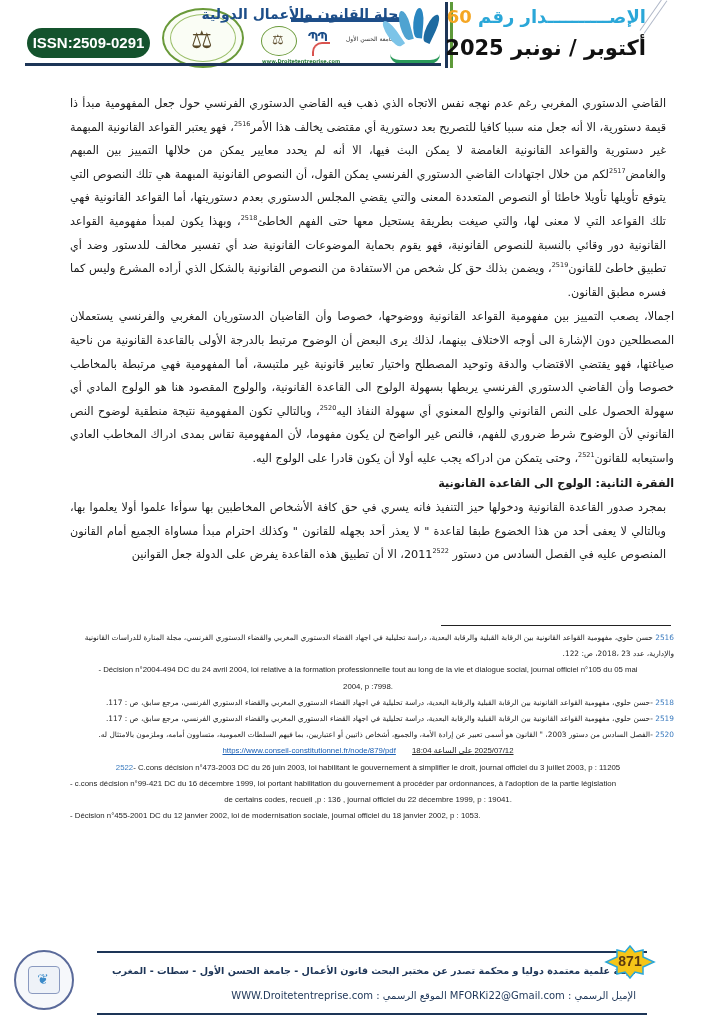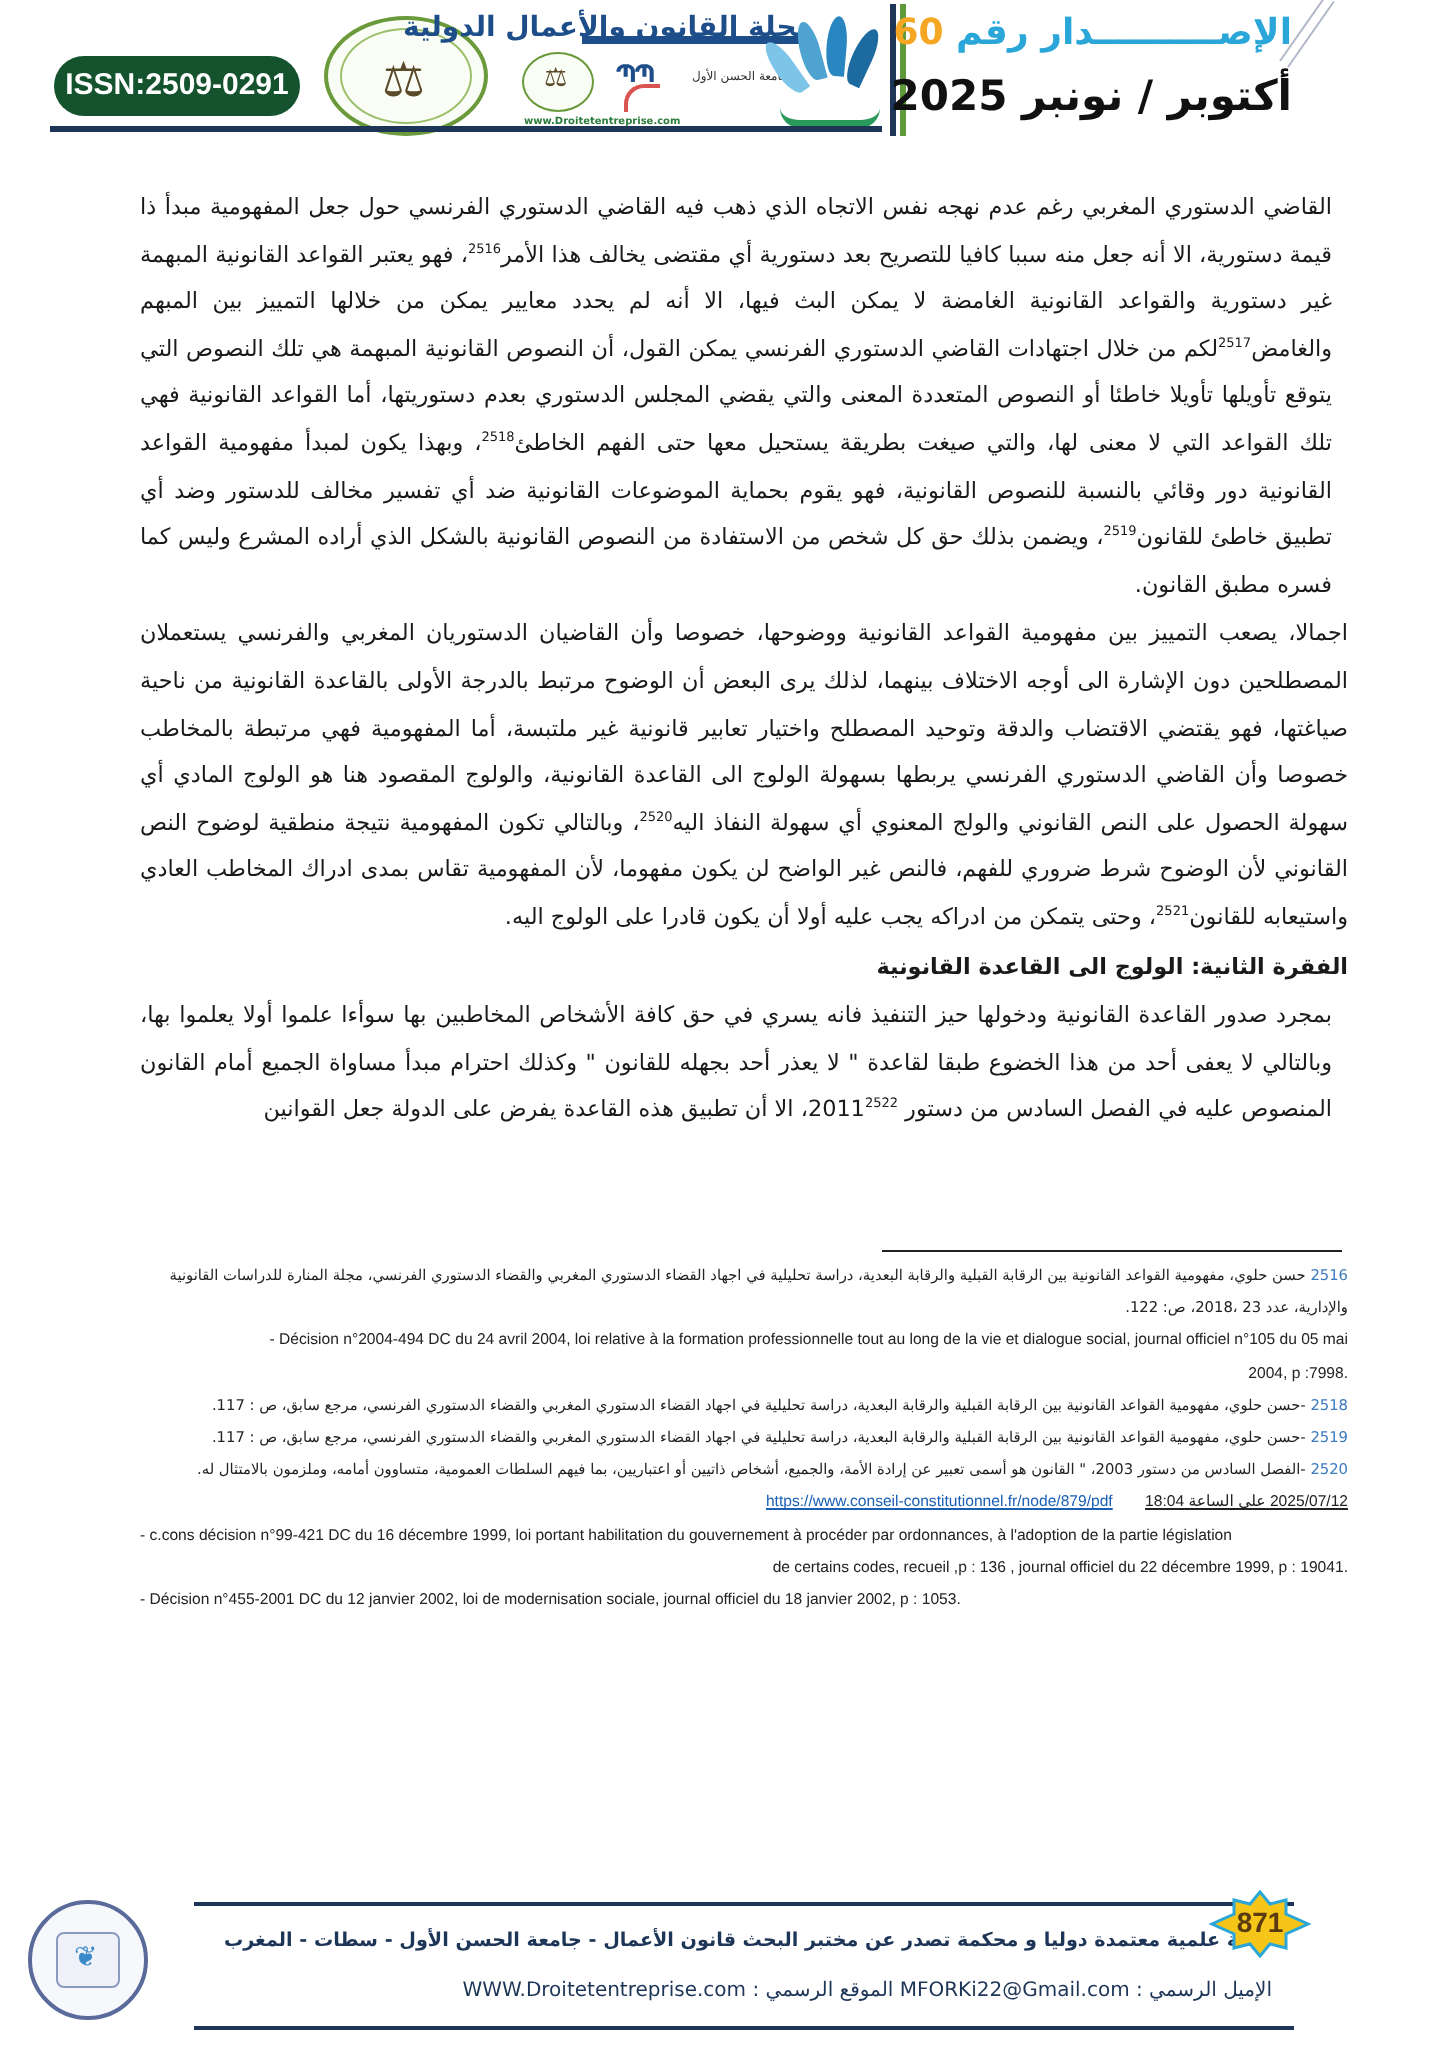--- a/index.html
+++ b/index.html
@@ -44,21 +44,21 @@
   .content p { margin: 0; }
   .content p + p { margin-top: 1px; }
   sup.fn { font-size: 6.5px; vertical-align: super; line-height: 0; }
   .section-title { font-weight: bold; }
   .ind { padding-right: 8px; }
 
   
   .fn-sep { position: absolute; left: 441px; top: 625px; width: 230px; height: 1px; background: #222; }
   .footnotes { position: absolute; left: 62px; top: 630px; width: 612px; font-size: 7.4px; line-height: 16.2px; color: #222; }
   .footnotes .ar { direction: rtl; text-align: right; }
-  .footnotes .lt { direction: ltr; text-align: right; font-family: "Liberation Sans", sans-serif; font-size: 7.8px; }
+  .footnotes .lt { direction: ltr; text-align: center; font-family: "Liberation Sans", sans-serif; font-size: 7.8px; }
   .footnotes .lt-r { direction: ltr; text-align: left; font-family: "Liberation Sans", sans-serif; font-size: 7.8px; padding-left: 8px; }
   .fn-num { color: #3b7bbf; }
   .fn-link { color: #1a5fb4; text-decoration: underline; }
   .fn-date { text-decoration: underline; margin-left: 14px; direction: rtl; display: inline-block; }
   .fn-pagecont { text-align: right; padding-right: 0; }
 
   
   .footer-line-top { position: absolute; left: 97px; top: 951px; width: 550px; height: 2px; background: #1d3557; }
   .footer-line-bot { position: absolute; left: 97px; top: 1013px; width: 550px; height: 2px; background: #1d3557; }
   .footer-line1 { position: absolute; right: 88px; top: 965px; direction: rtl; font-size: 9.6px; font-weight: bold; color: #1d3557; white-space: nowrap; }
@@ -142,20 +142,23 @@
   <div class="ar">
     <span class="fn-num">2519</span><span> -حسن حلوي، مفهومية القواعد القانونية بين الرقابة القبلية والرقابة البعدية، دراسة تحليلية في اجهاد القضاء الدستوري المغربي والقضاء الدستوري الفرنسي، مرجع سابق، ص : 117.</span>
   </div>
   <div class="ar">
     <span class="fn-num">2520</span><span> -الفصل السادس من دستور 2003، " القانون هو أسمى تعبير عن إرادة الأمة، والجميع، أشخاص ذاتيين أو اعتباريين، بما فيهم السلطات العمومية، متساوون أمامه، وملزمون بالامتثال له.</span>
   </div>
   <div class="lt">
     <span class="fn-link">https://www.conseil-constitutionnel.fr/node/879/pdf</span>
     <span class="fn-date">2025/07/12 على الساعة 18:04</span>
   </div>
+  <div class="lt">
+    <span class="fn-num">2522</span><span>- C.cons décision n°473-2003 DC du 26 juin 2003, loi habilitant le gouvernement à simplifier le droit, journal officiel du 3 juillet 2003, p : 11205</span>
+  </div>
   <div class="lt-r">- c.cons décision n°99-421 DC du 16 décembre 1999, loi portant habilitation du gouvernement à procéder par ordonnances, à l'adoption de la partie législation</div>
   <div class="lt">de certains codes, recueil ,p : 136 , journal officiel du 22 décembre 1999, p : 19041.</div>
   <div class="lt-r">- Décision n°455-2001 DC du 12 janvier 2002, loi de modernisation sociale, journal officiel du 18 janvier 2002, p : 1053.</div>
 </div>
 
 <div class="footer-seal">
   <div class="inner">
       <span>❦</span>
     </div>
 </div>

